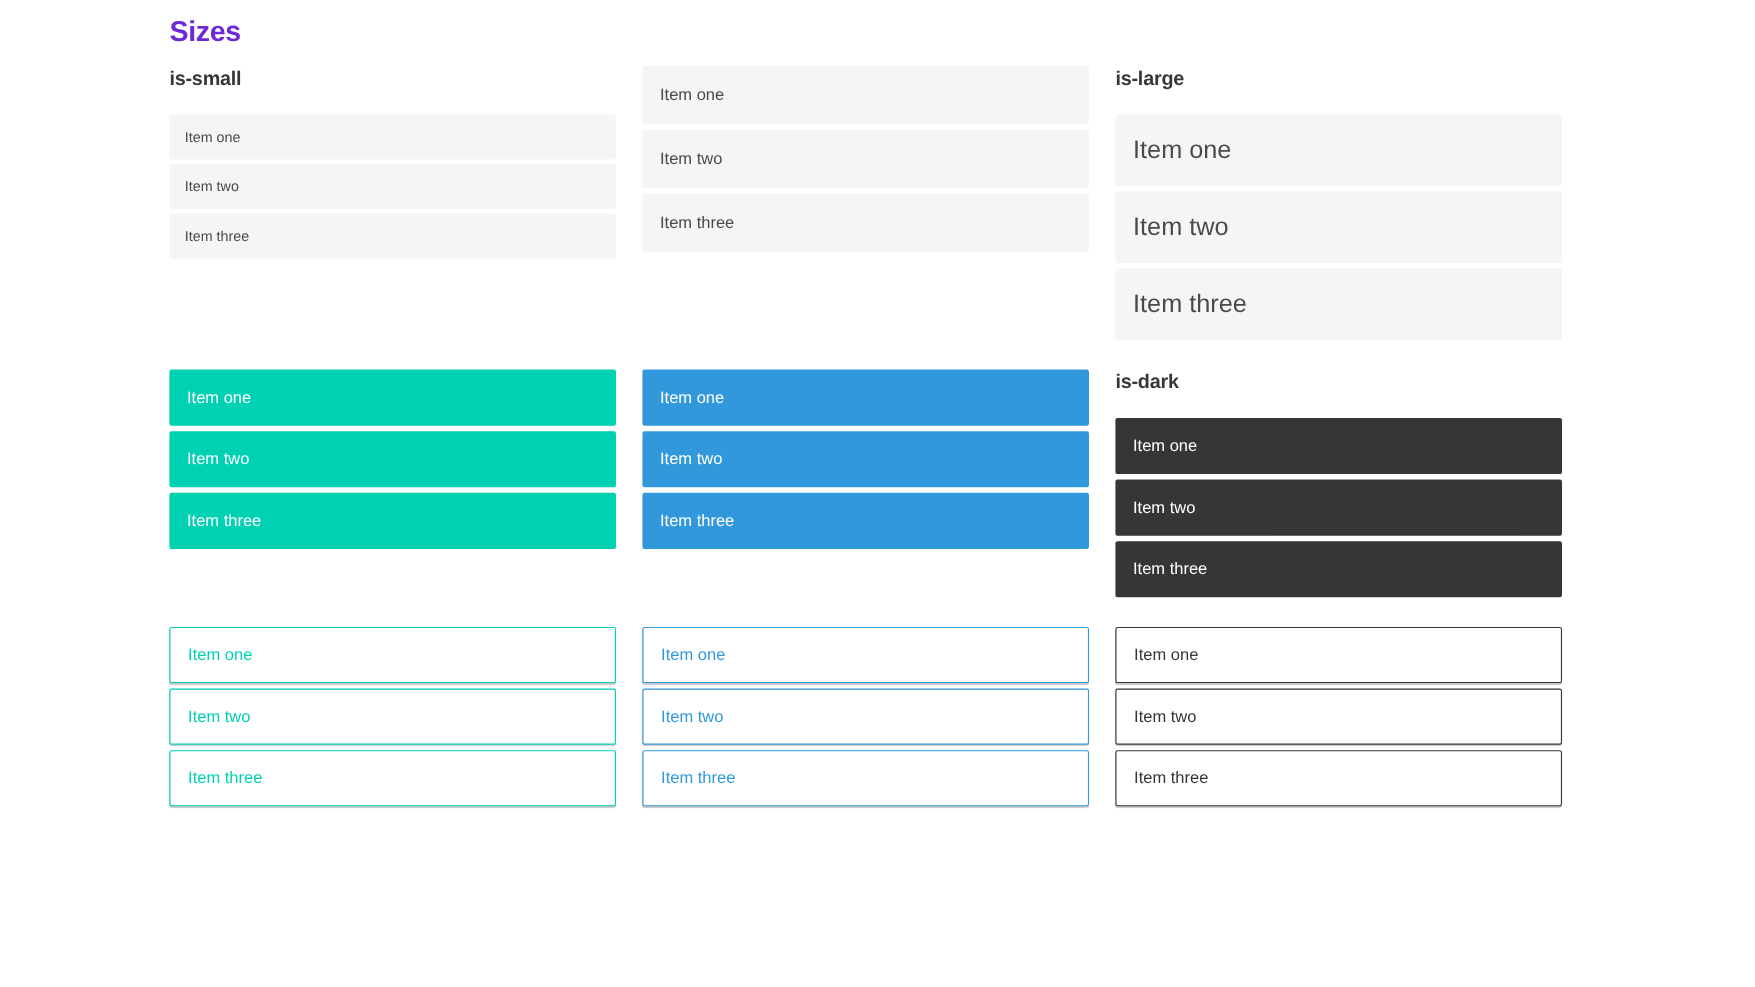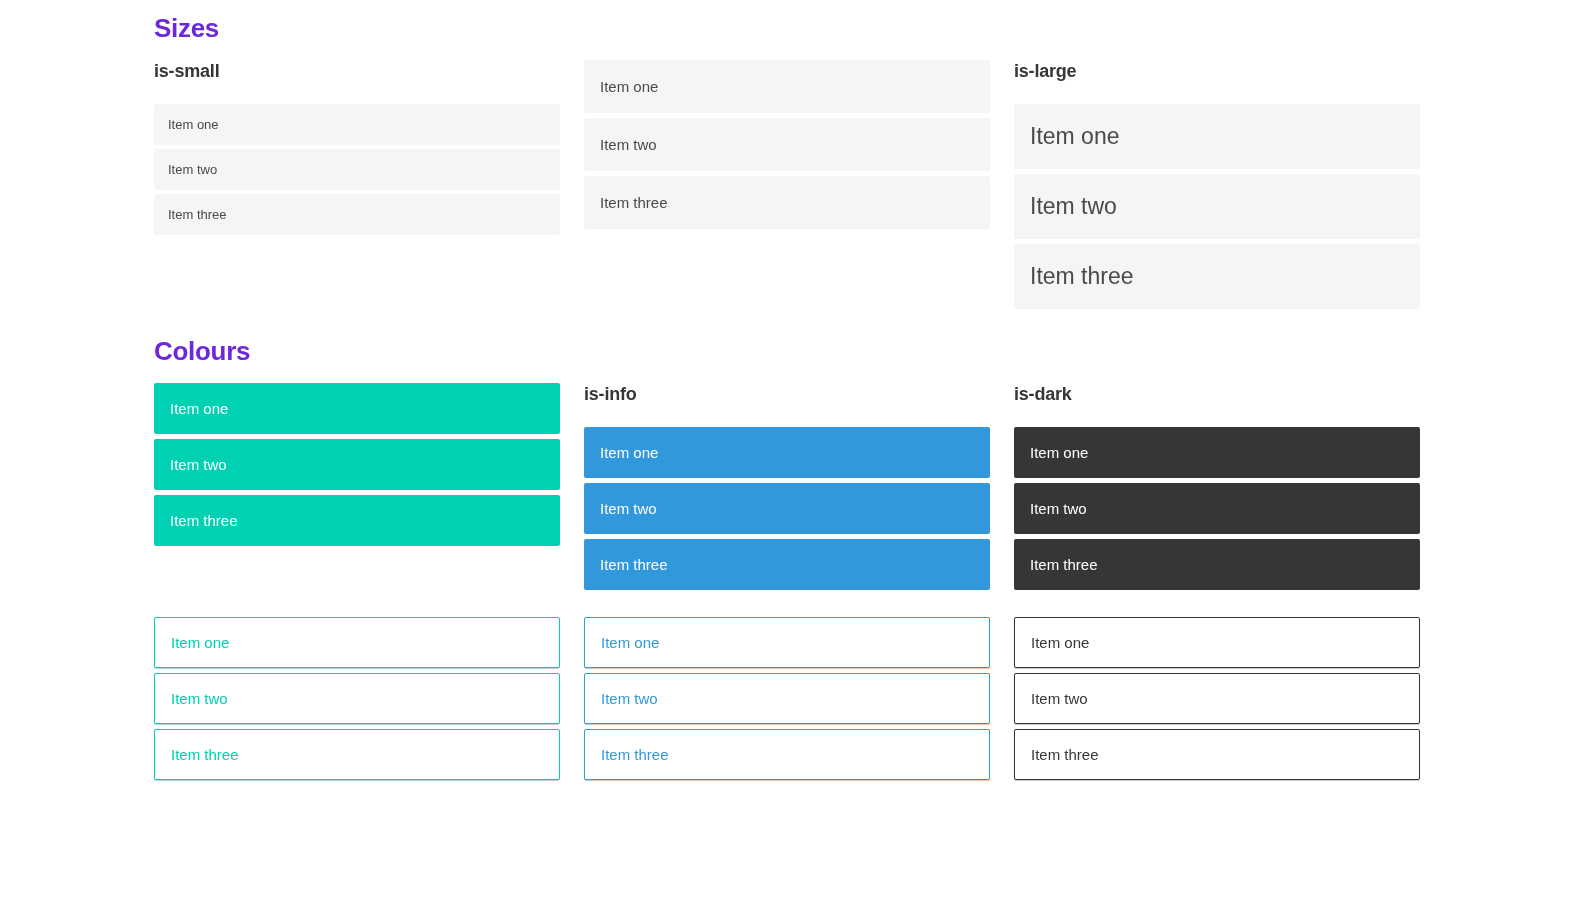--- a/index.html
+++ b/index.html
@@ -102,33 +102,31 @@
           <li class="list-item">Item one</li>
           <li class="list-item">Item two</li>
           <li class="list-item">Item three</li>
         </ul>
       </div>
 
     </div>
   </div>
 
   <div class="section">
-    <h2 class="section-title">Colours</h2>
     <div class="columns">
 
       <div class="column">
         <ul class="item-list c-filled c-primary">
           <li class="list-item">Item one</li>
           <li class="list-item">Item two</li>
           <li class="list-item">Item three</li>
         </ul>
       </div>
 
       <div class="column">
-        <h3 class="group-label">is-info</h3>
         <ul class="item-list c-filled c-info">
           <li class="list-item">Item one</li>
           <li class="list-item">Item two</li>
           <li class="list-item">Item three</li>
         </ul>
       </div>
 
       <div class="column">
         <h3 class="group-label">is-dark</h3>
         <ul class="item-list c-filled c-dark">

